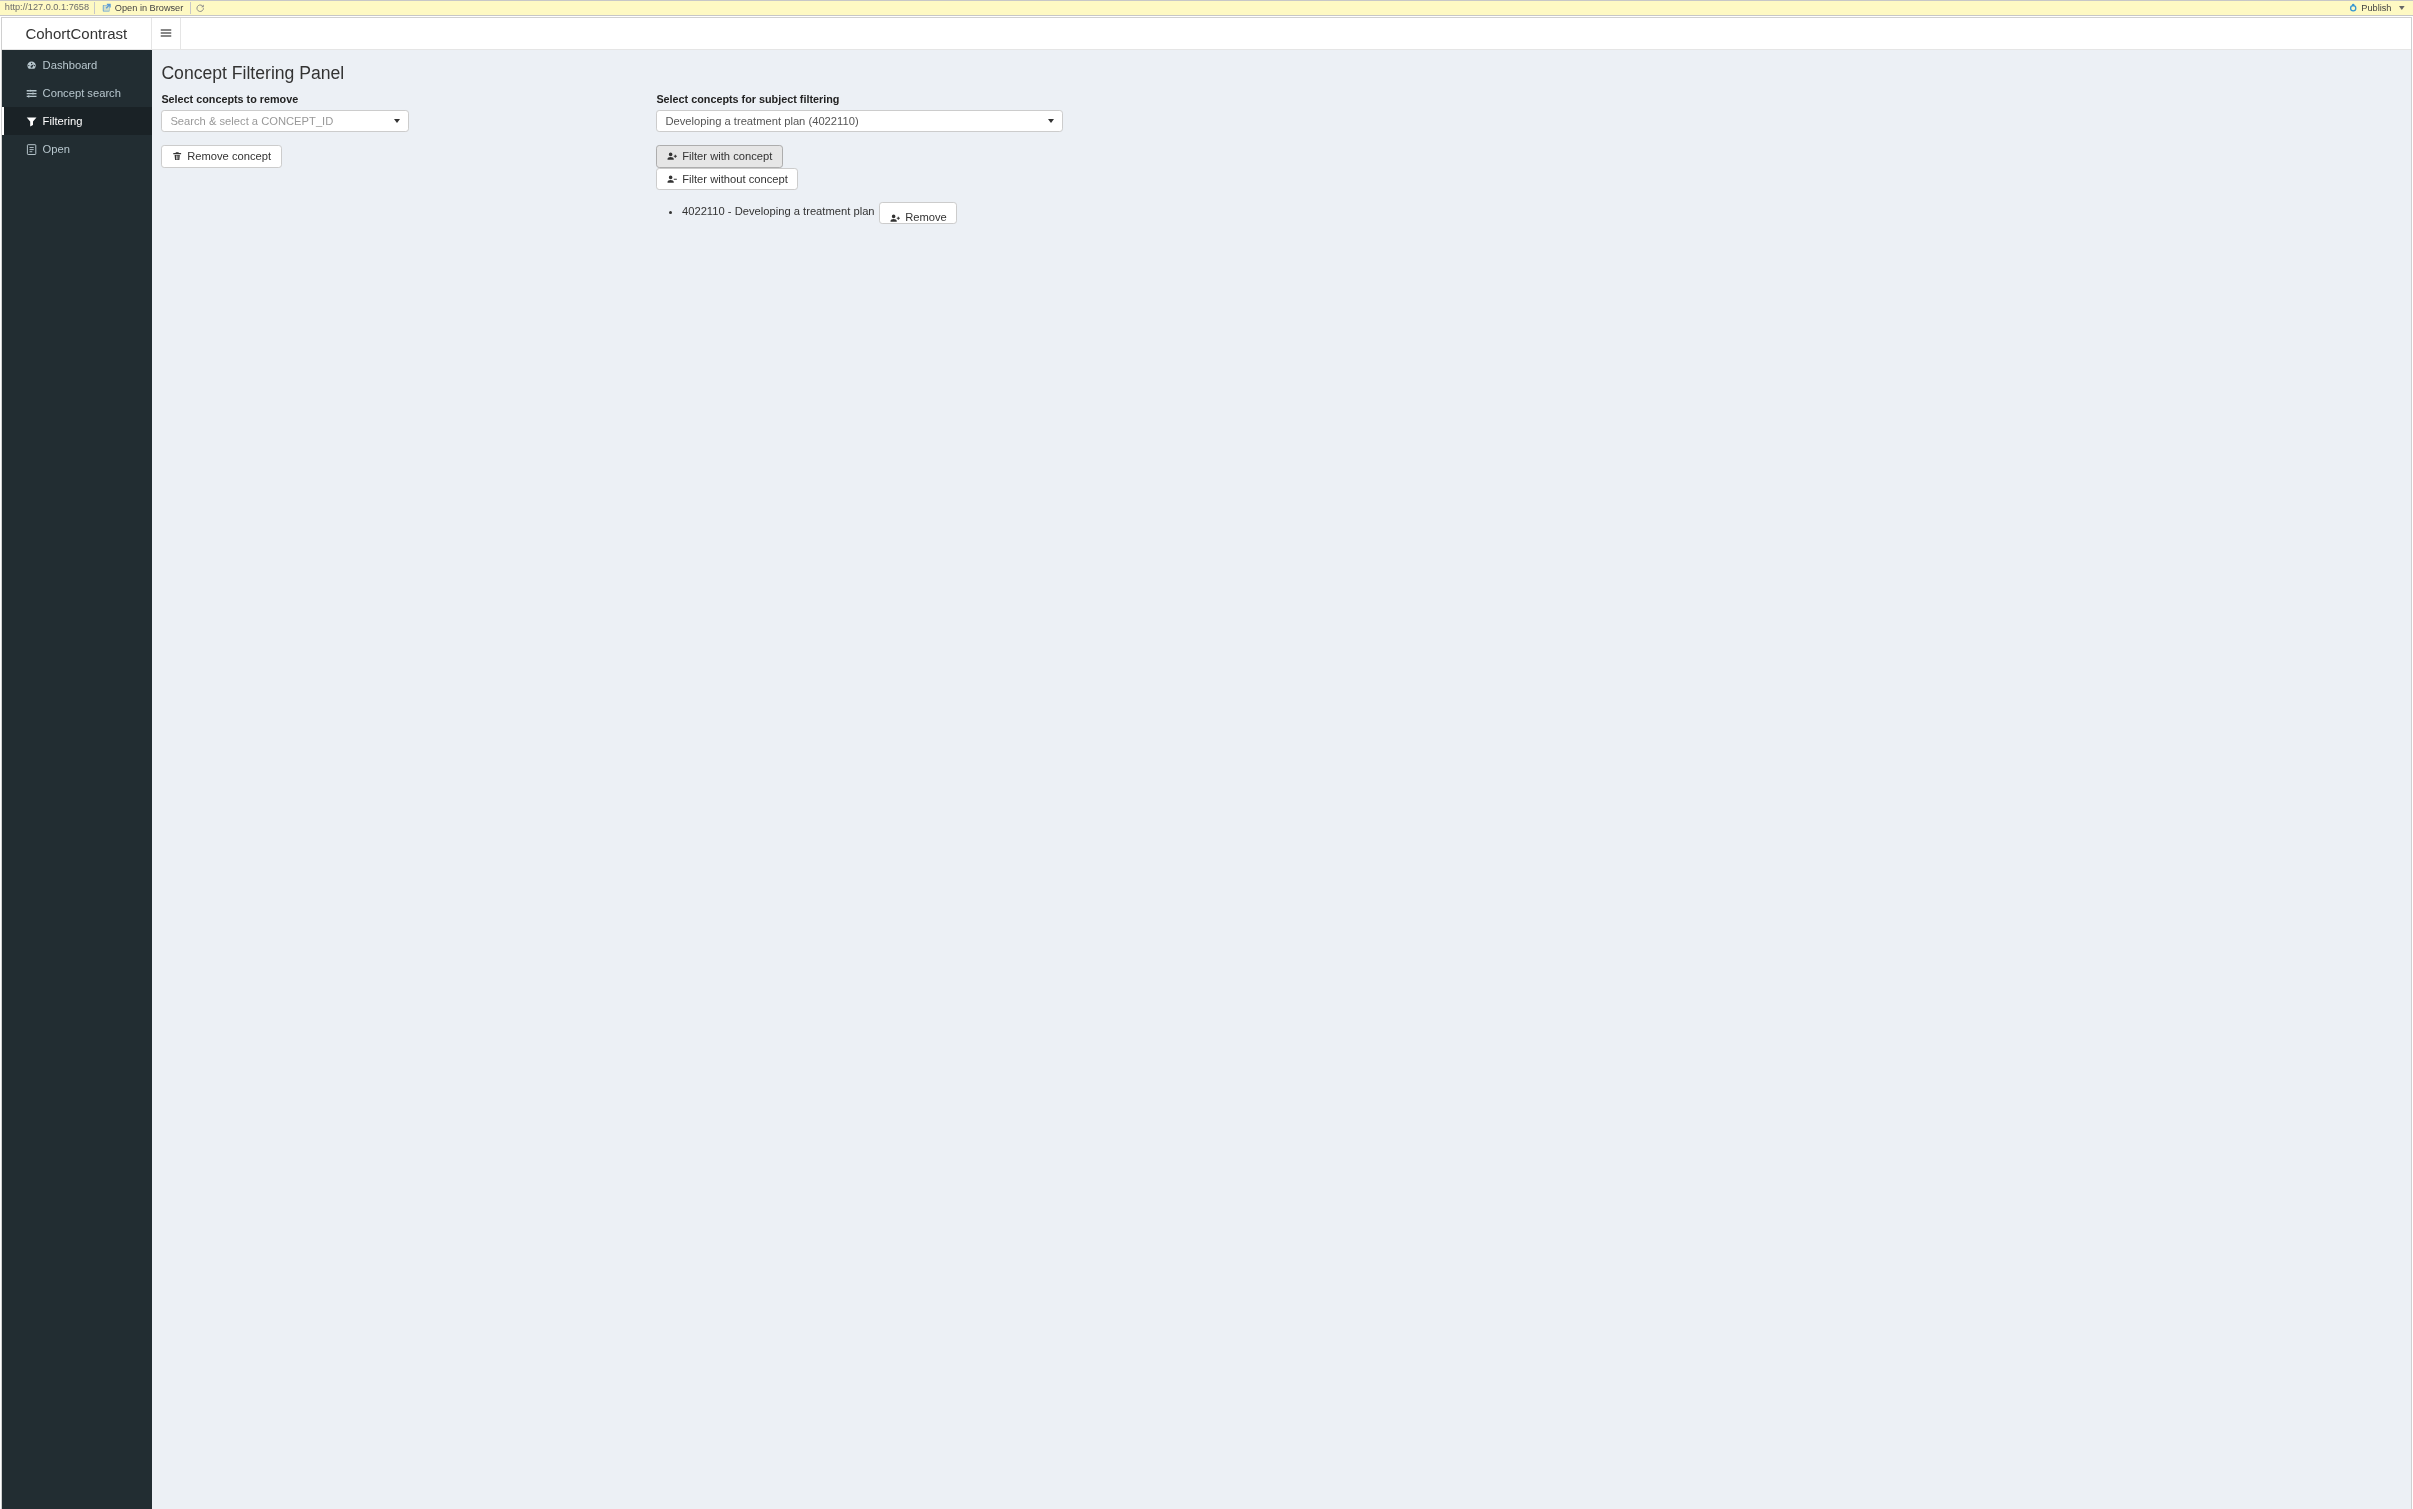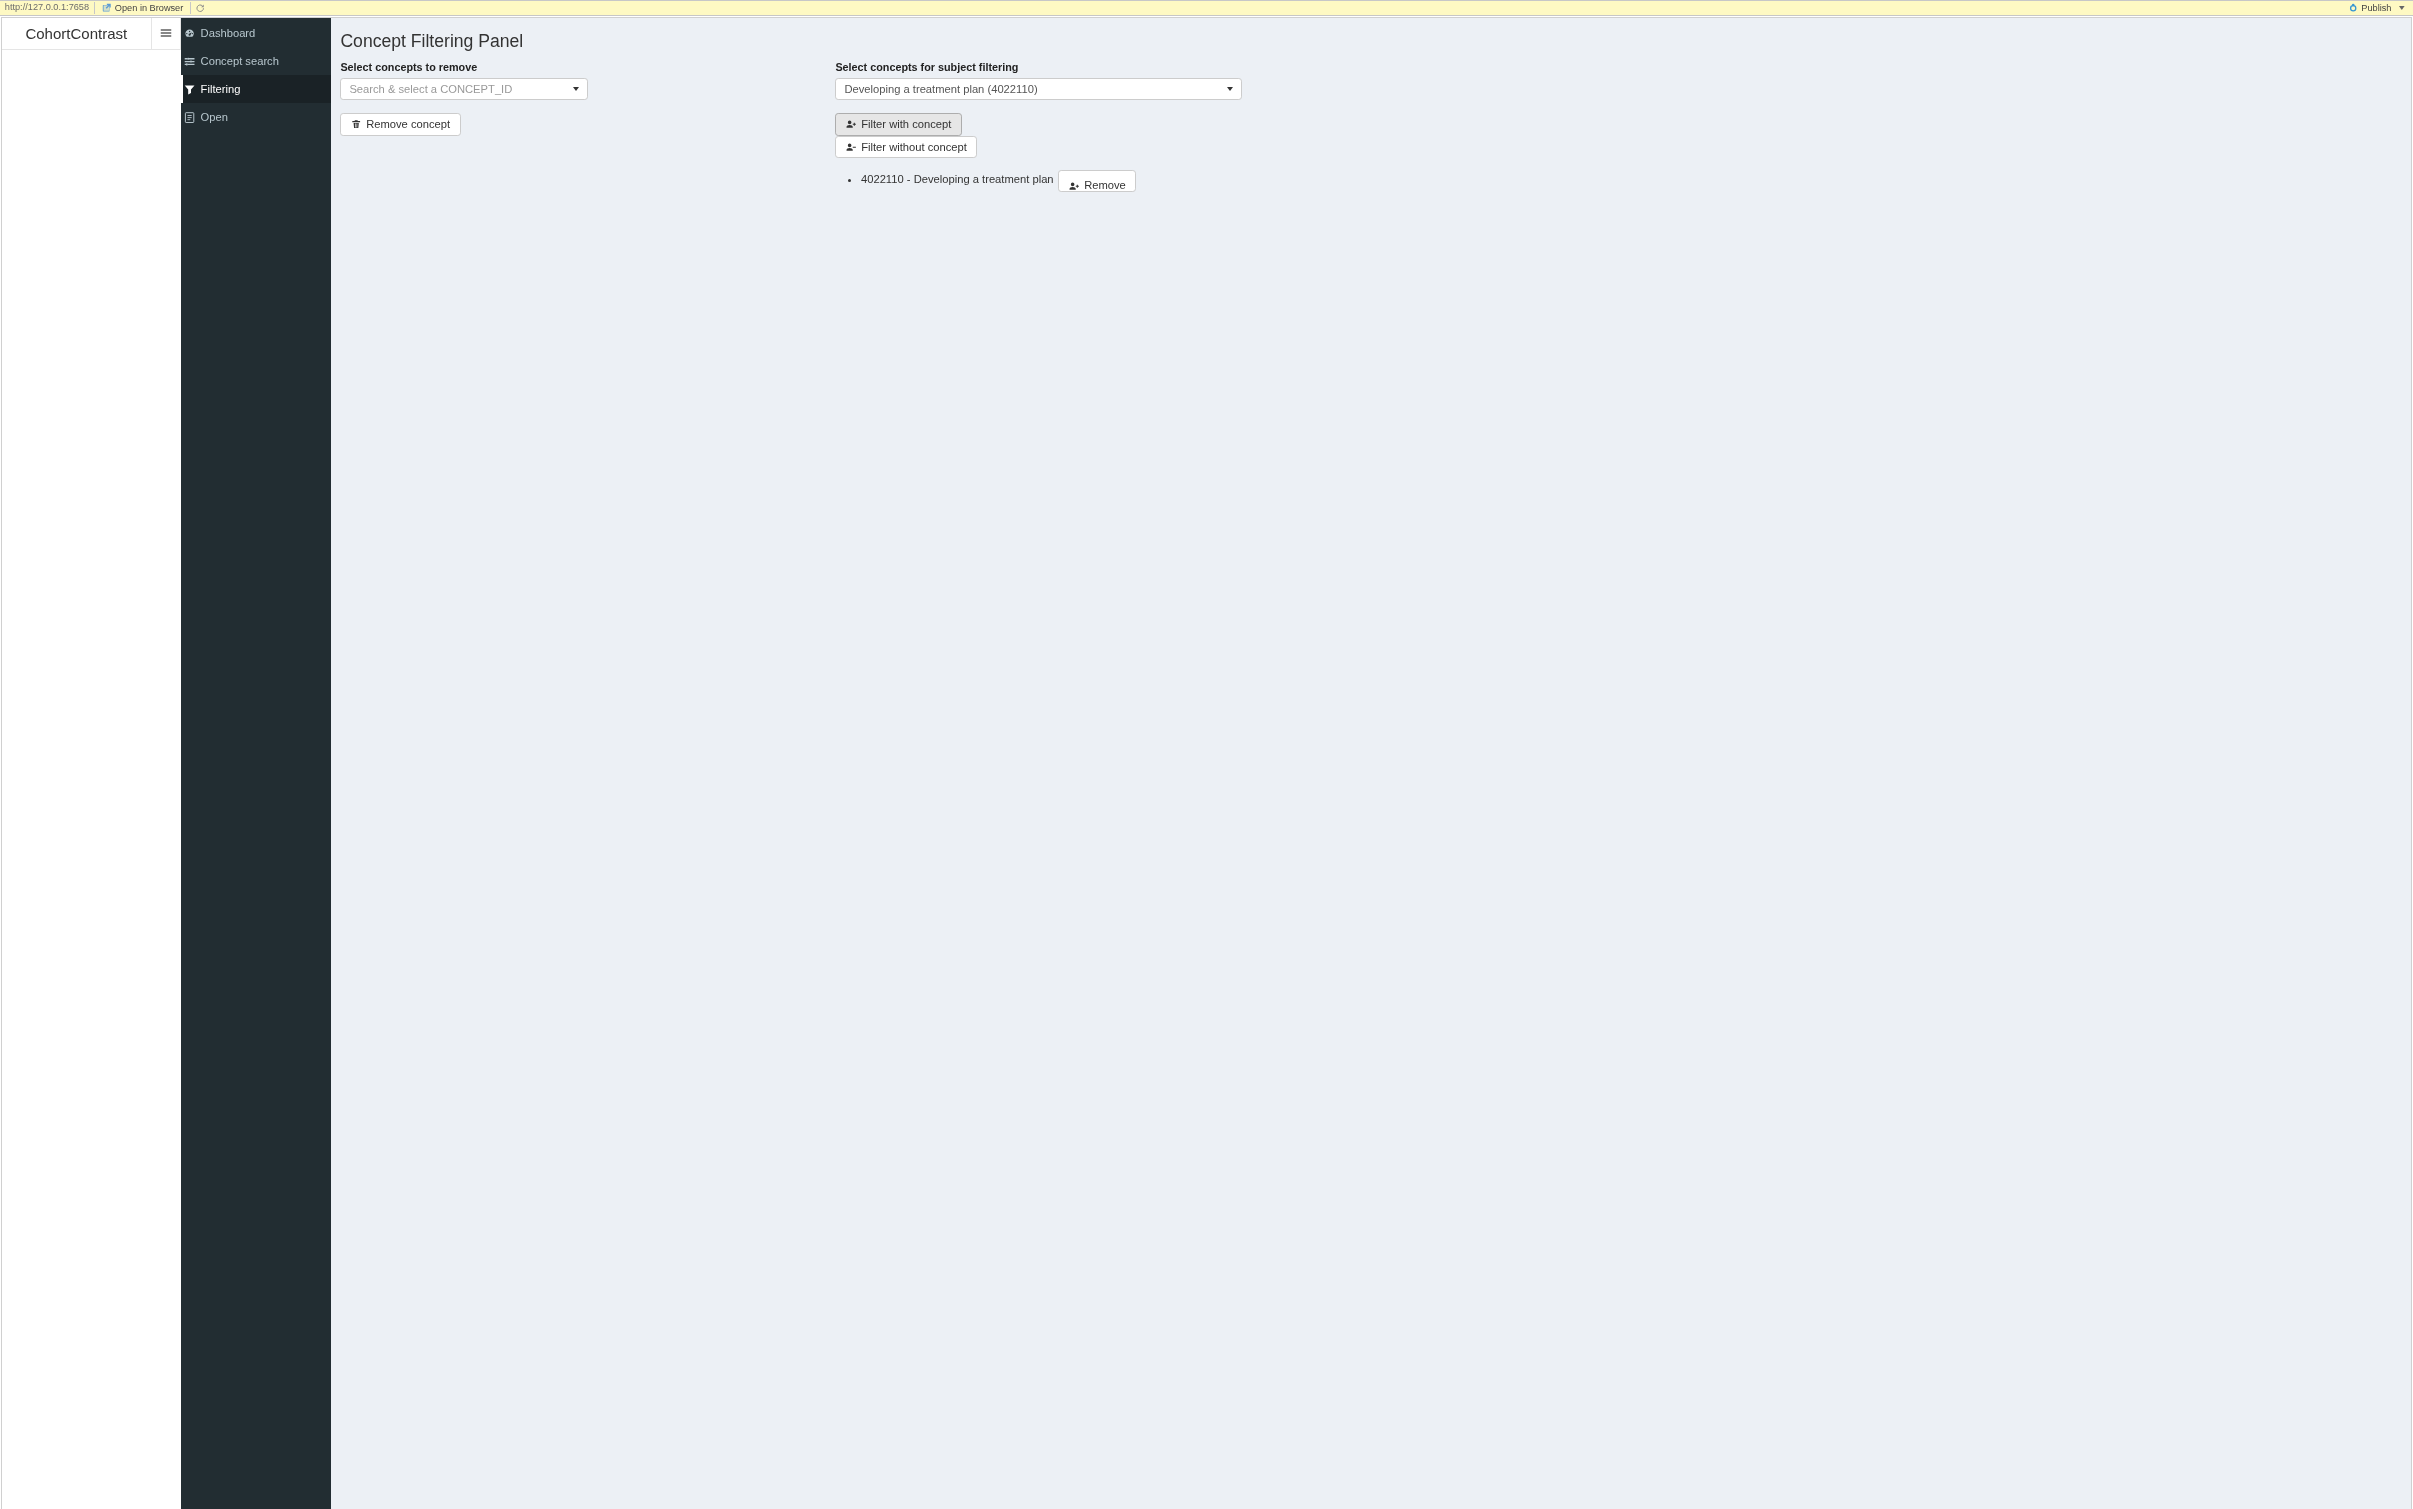--- a/index.html
+++ b/index.html
@@ -57,21 +57,21 @@
       padding: 0 6.4px;
       cursor: pointer;
     }
     .viewer-toolbar .publish-caret {
       padding: 0 3.2px 0 1.6px;
     }
 
     
     .app-frame {
       display: flex;
-      flex-direction: row;
+      flex-direction: column;
       height: calc(100% - 16px);
       border: 0.8px solid #d0d0d0;
       margin: 0.8px;
     }
     .app-header {
       height: 32px;
       display: flex;
       align-items: stretch;
       background: #fff;
       border-bottom: 0.8px solid #e5e5e5;
@@ -106,21 +106,21 @@
       background: #222d32;
       color: #b8c7ce;
       display: flex;
       flex-direction: column;
       padding-top: 1.6px;
     }
     .sidebar .navitem {
       display: flex;
       align-items: center;
       gap: 5.6px;
-      padding: 8px 1px;
+      padding: 8px 22px;
       font-size: 11.2px;
       color: #b8c7ce;
       cursor: pointer;
       border-left: 2.4px solid transparent;
     }
     .sidebar .navitem svg { width: 11.2px; height: 11.2px; fill: currentColor; }
     .sidebar .navitem.active {
       background: #1a2226;
       color: #ffffff;
       border-left-color: #ffffff;

